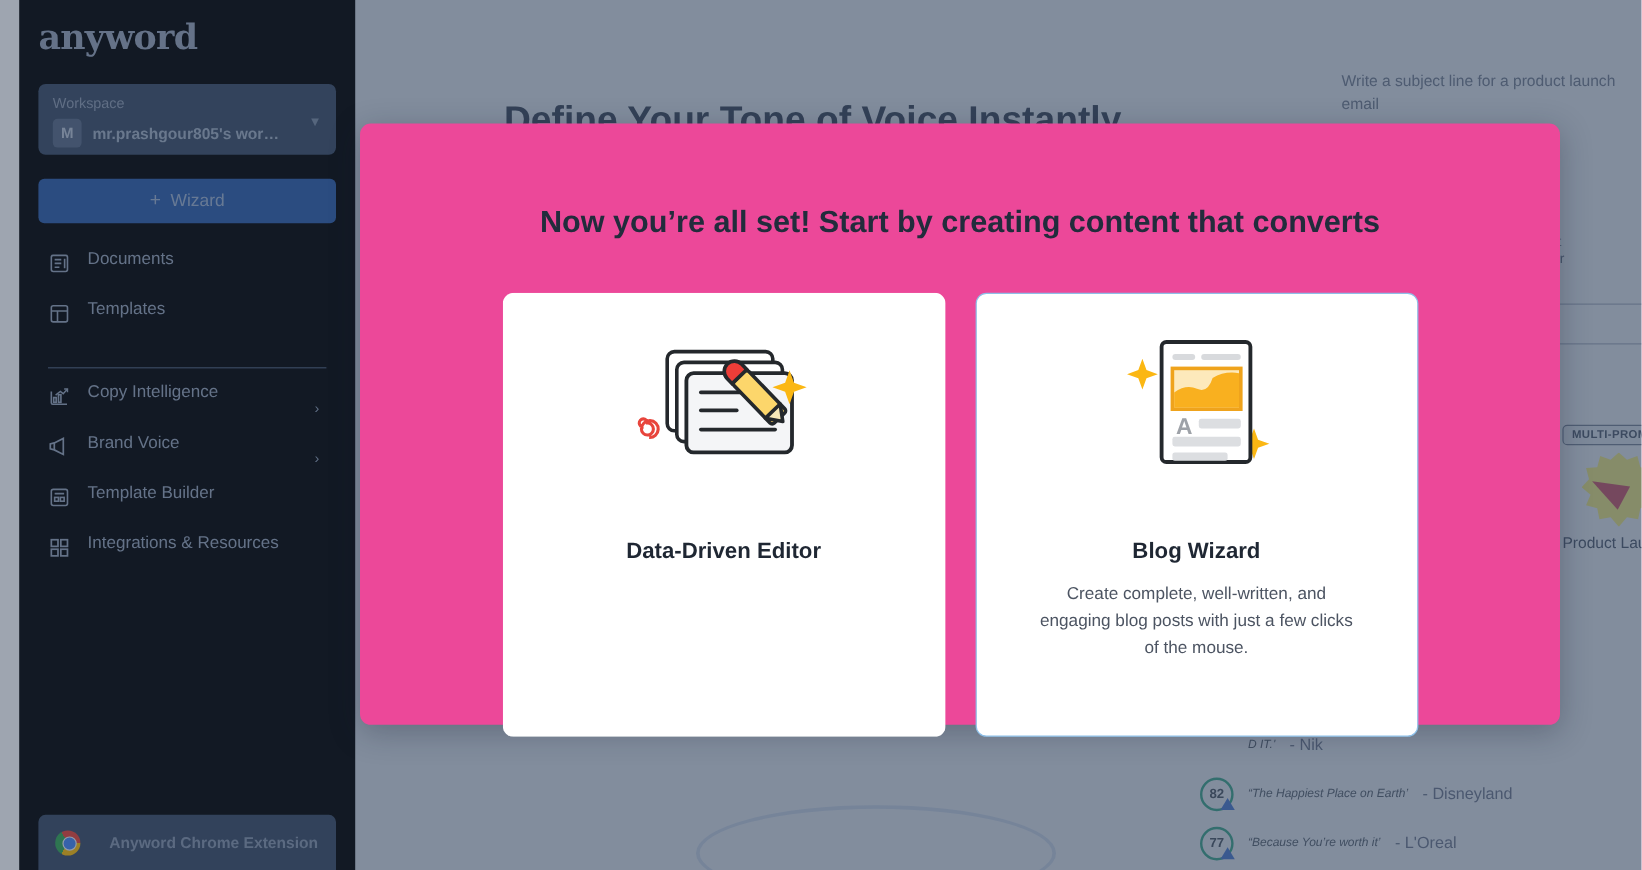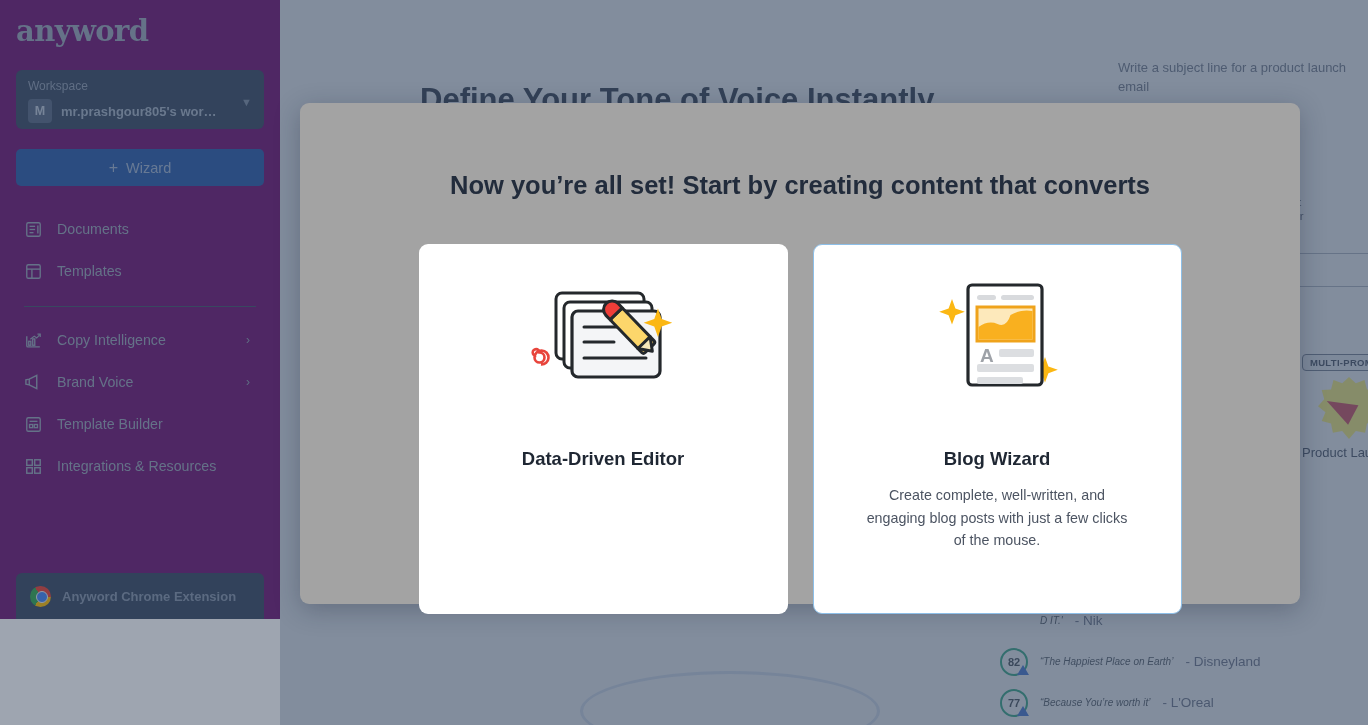--- a/index.html
+++ b/index.html
@@ -7,23 +7,23 @@
     width: 1368px; height: 725px;
     font-family: "Liberation Sans", sans-serif;
     overflow: hidden;
     background: #ffffff;
   }
 
   #root { position: relative; width: 1368px; height: 725px; }
 
   
   .sidebar {
-    position: absolute; left: 0; top: 0;
-    width: 280px; height: 619px;
-    background: #701a75;
+    position: absolute; left: 16px; top: 0;
+    width: 280px; height: 725px;
+    background: #000000;
     z-index: 5;
     overflow: hidden;
   }
   .logo {
     margin: 14px 0 0 16px;
     font-size: 29px;
     font-weight: 700;
     letter-spacing: -0.6px;
     color: #97a3b6;
     font-family: "DejaVu Serif", serif;
@@ -67,21 +67,21 @@
     display: flex; align-items: center; justify-content: center;
     gap: 8px;
     color: #9cb0cd;
     font-size: 14.5px;
     cursor: pointer;
   }
   .create-plus { font-size: 16px; line-height: 1; }
 
   .nav { margin-top: 22px; }
   .nav-item {
-    display: flex; align-items: center;
+    display: flex; align-items: flex-start;
     height: 42px;
     padding: 0 20px 0 22px;
     color: #96a3b6;
     font-size: 14.2px;
     cursor: pointer;
     position: relative;
   }
   .nav-item .ico {
     width: 22px; height: 22px; margin-right: 13px;
     display: flex; align-items: center; justify-content: center;
@@ -98,21 +98,21 @@
     margin: 14px 24px 12px 24px;
   }
 
   .chrome-ext {
     position: absolute; left: 16px; bottom: 0px;
     width: 248px; height: 46px;
     background: #3b4c64;
     border-radius: 6px 6px 0 0;
     display: flex; align-items: center;
     padding: 0 14px;
-    gap: 11px;
+    gap: 24px;
   }
   .chrome-logo {
     width: 21px; height: 21px; border-radius: 50%;
     background:
       conic-gradient(from -30deg, #ea4335 0deg 120deg, #fbbc05 120deg 240deg, #34a853 240deg 360deg);
     position: relative; flex-shrink: 0;
   }
   .chrome-logo::after {
     content: ""; position: absolute; left: 5.5px; top: 5.5px;
     width: 10px; height: 10px; border-radius: 50%;
@@ -287,21 +287,21 @@
   
   .overlay {
     position: absolute; inset: 0;
     background: rgba(41,56,79,0.45);
     z-index: 20;
   }
   .modal {
     position: absolute;
     left: 300px; top: 103px;
     width: 1000px; height: 501px;
-    background: #a3a3a3;
+    background: #ec4899;
     border-radius: 9px;
     z-index: 30;
     box-shadow: 0 6px 26px rgba(20,30,50,.28);
   }
   .modal-title {
     text-align: center;
     margin-top: 68px;
     font-size: 25.5px;
     font-weight: 700;
     color: #222c3c;

